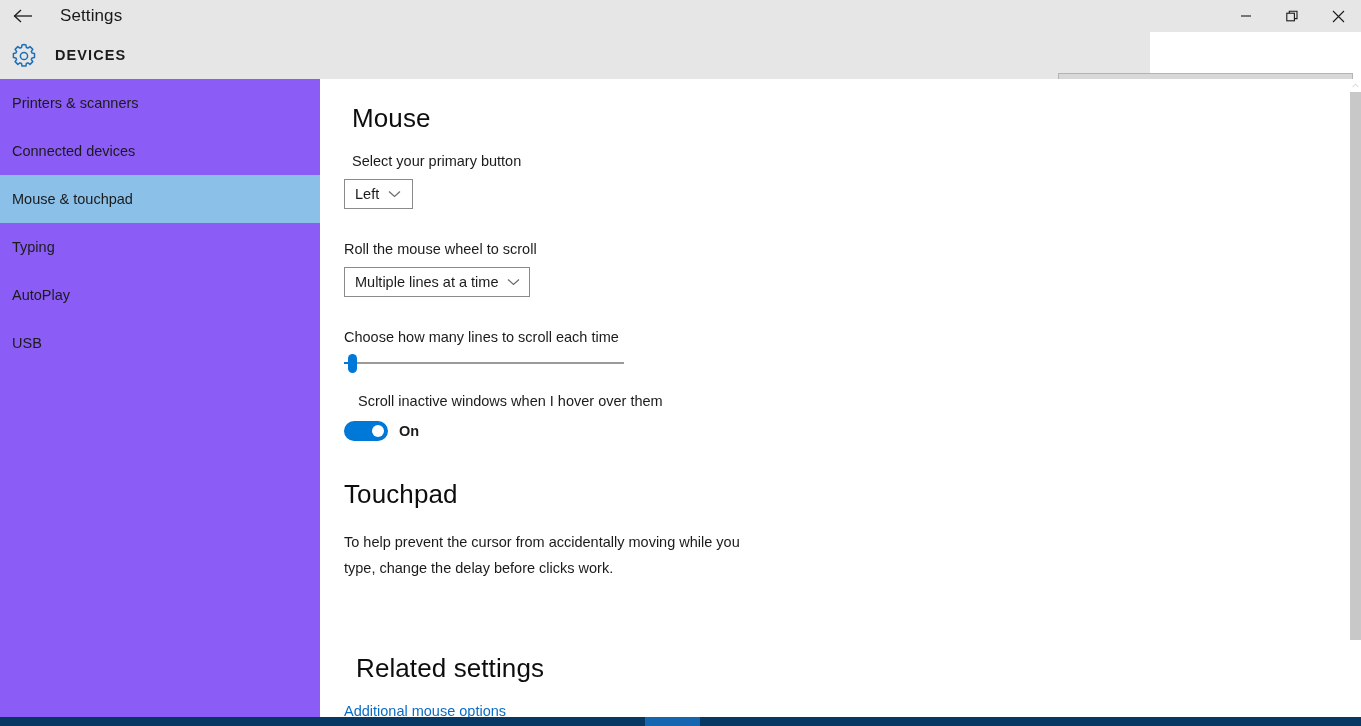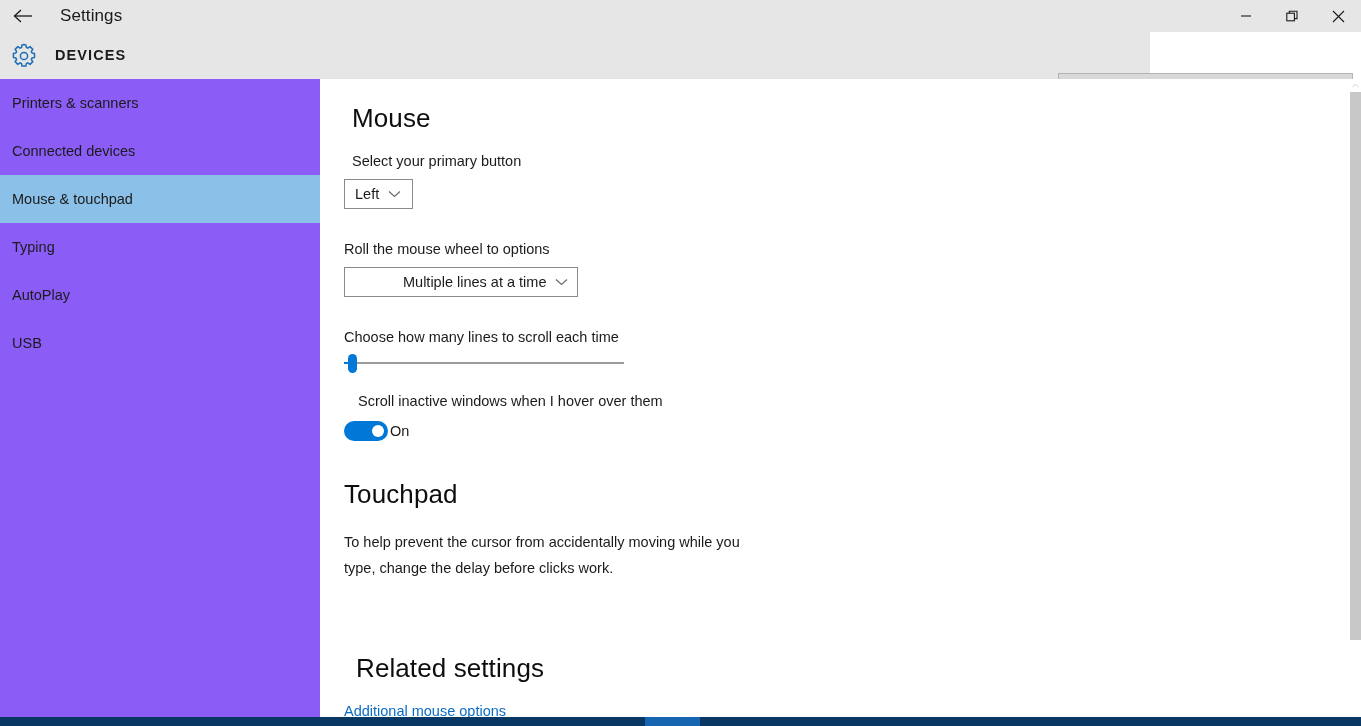--- a/index.html
+++ b/index.html
@@ -219,23 +219,24 @@
     cursor: pointer;
   }
   .toggle-knob {
     position: absolute;
     right: 4px; top: 4px;
     width: 12px; height: 12px;
     border-radius: 50%;
     background: #ffffff;
   }
   .toggle-label {
-    margin-left: 2px;
-    font-size: 14.5px;
-    color: #1b1b1b;
+    margin-left: 11px;
+    font-size: 14.5px;
+    color: #1b1b1b;
+    font-weight: bold;
   }
 
   .link {
     position: absolute;
     font-size: 14.5px;
     color: #0a6cc4;
     cursor: pointer;
     text-decoration: none;
   }
 
@@ -353,23 +354,23 @@
 
     <div class="lbl" style="left:24px; top:74px;margin-left:8px;">Select your primary button</div>
 
     <div class="combo" style="left:24px; top:100px; min-width:69px;">
       <span class="combo-text">Left</span>
       <svg class="chev" viewBox="0 0 13 8">
         <path d="M1 1.5 L6.5 6.5 L12 1.5" stroke="#6b6b6b" stroke-width="1.2" fill="none"></path>
       </svg>
     </div>
 
-    <div class="lbl" style="left:24px; top:162px;">Roll the mouse wheel to options</div>
-
-    <div class="combo" style="left:24px; top:188px;padding-left:48px;">
+    <div class="lbl" style="left:24px; top:162px;">Roll the mouse wheel to scroll</div>
+
+    <div class="combo" style="left:24px; top:188px;">
       <span class="combo-text">Multiple lines at a time</span>
       <svg class="chev" viewBox="0 0 13 8">
         <path d="M1 1.5 L6.5 6.5 L12 1.5" stroke="#6b6b6b" stroke-width="1.2" fill="none"></path>
       </svg>
     </div>
 
     <div class="lbl" style="left:24px; top:250px;">Choose how many lines to scroll each time</div>
 
     <div class="slider" style="left:24px; top:254px; top:272px;">
       <div class="slider-track"></div>

